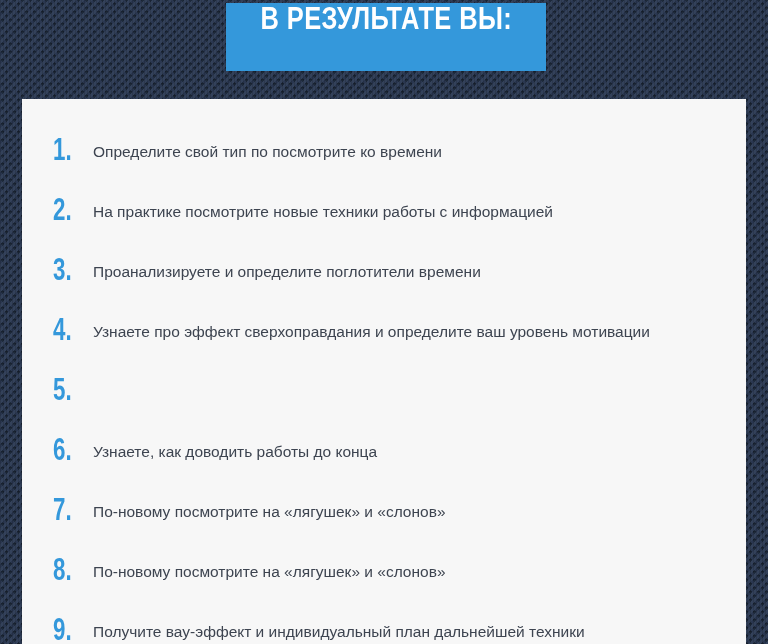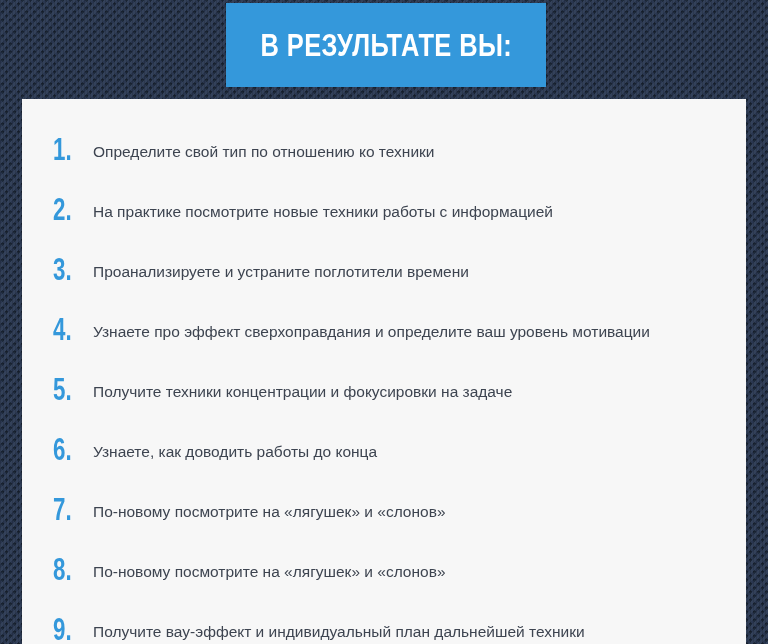--- a/index.html
+++ b/index.html
@@ -42,24 +42,24 @@
     position: absolute;
     inset: 0;
   }
 
   
   .header-banner {
     position: absolute;
     left: 226px;
     top: 3px;
     width: 320px;
-    height: 84px;
+    height: 68px;
     background: #3498db;
     display: flex;
-    align-items: center;
+    align-items: flex-start;
     justify-content: center;
     box-sizing: border-box;
   }
   .header-banner-title {
     color: #ffffff;
     font-family: "Liberation Sans Narrow", "Liberation Sans", sans-serif;
     font-weight: bold;
     font-size: 31px;
     letter-spacing: 0.5px;
     line-height: 1;
@@ -128,41 +128,40 @@
 
   <div class="header-banner">
     <div class="header-banner-title">В РЕЗУЛЬТАТЕ ВЫ:</div>
   </div>
 
   <div class="content-card">
     <ul class="benefit-list">
 
       <li class="benefit-item">
         <span class="benefit-number">1.</span>
-        <span class="benefit-text">Определите свой тип по отношению ко техники</span>
+        <span class="benefit-text">Определите свой тип по посмотрите ко времени</span>
       </li>
 
       <li class="benefit-item">
         <span class="benefit-number">2.</span>
         <span class="benefit-text">На практике посмотрите новые техники работы с информацией</span>
       </li>
 
       <li class="benefit-item">
         <span class="benefit-number">3.</span>
-        <span class="benefit-text">Проанализируете и устраните поглотители времени</span>
+        <span class="benefit-text">Проанализируете и определите поглотители времени</span>
       </li>
 
       <li class="benefit-item">
         <span class="benefit-number">4.</span>
         <span class="benefit-text">Узнаете про эффект сверхоправдания и определите ваш уровень мотивации</span>
       </li>
 
       <li class="benefit-item">
         <span class="benefit-number">5.</span>
-        <span class="benefit-text">Получите техники концентрации и фокусировки на задаче</span>
       </li>
 
       <li class="benefit-item">
         <span class="benefit-number">6.</span>
         <span class="benefit-text">Узнаете, как доводить работы до конца</span>
       </li>
 
       <li class="benefit-item">
         <span class="benefit-number">7.</span>
         <span class="benefit-text">По-новому посмотрите на «лягушек» и «слонов»</span>

